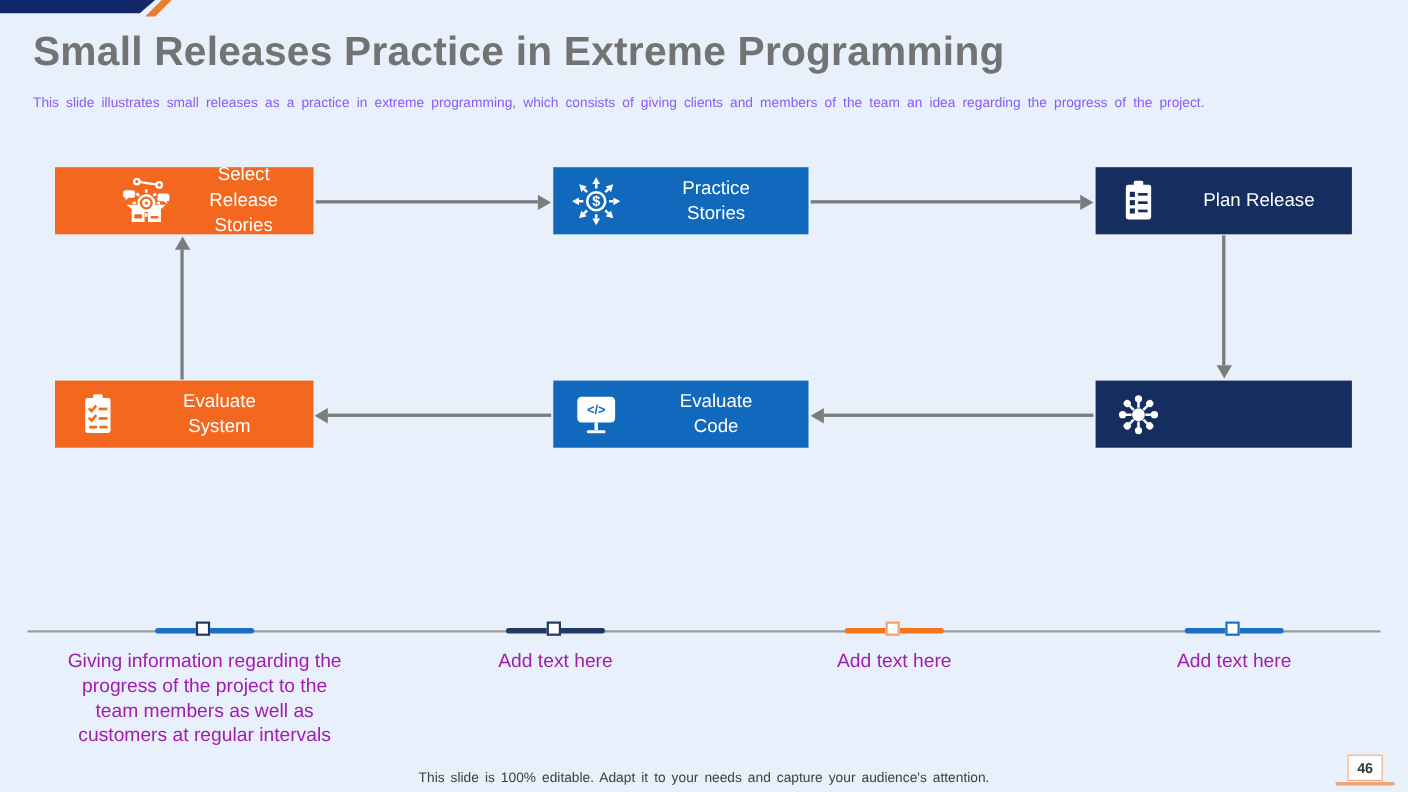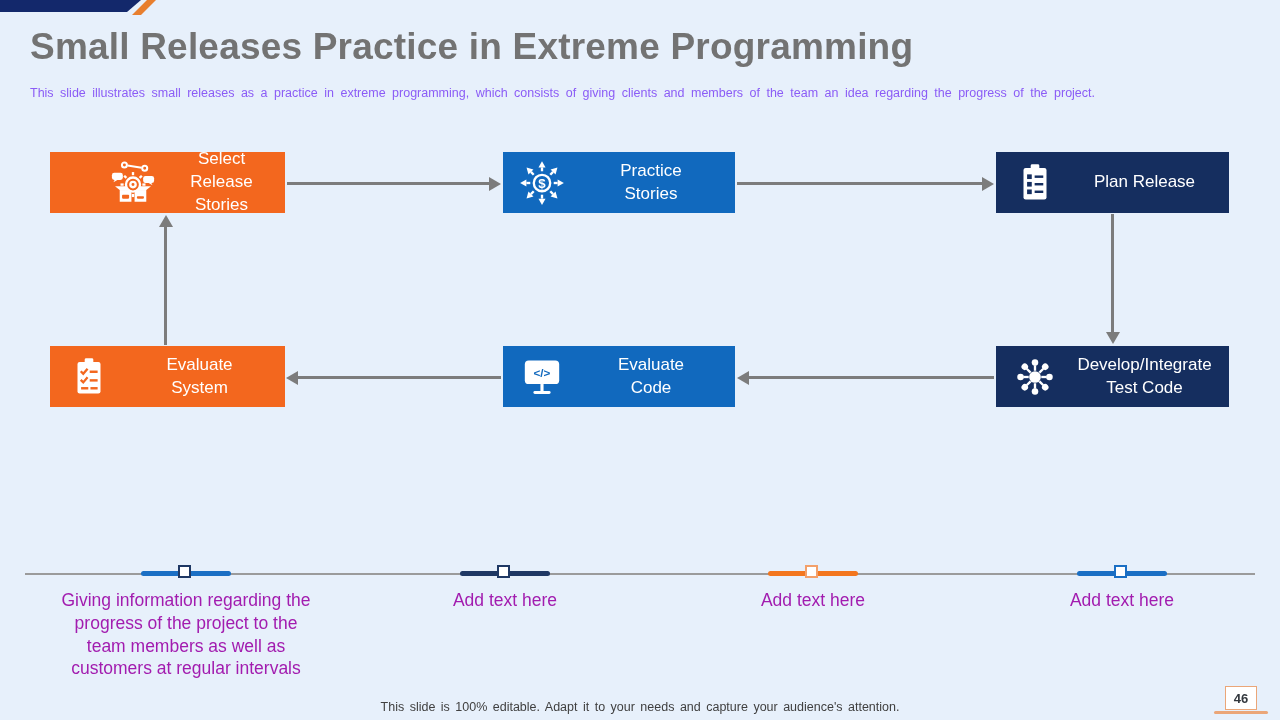--- a/index.html
+++ b/index.html
@@ -211,22 +211,20 @@
               <line x1="32" y1="24" x2="32" y2="17" stroke="#fff" stroke-width="3"></line>
               <circle cx="32" cy="13.5" r="4.2" fill="#fff"></circle>
             </g>
           <g transform="rotate(315 32 32)">
               <line x1="32" y1="24" x2="32" y2="17" stroke="#fff" stroke-width="3"></line>
               <circle cx="32" cy="13.5" r="4.2" fill="#fff"></circle>
             </g>
         </g>
       </svg>
     </span>
-    <span class="node-label">Develop/Integrate
-Test Code</span>
   </div>
 
   <div class="node blue" style="left:503px; top:346px; width:232px;">
     <span class="icon-wrap">
       <svg width="50" height="50" viewBox="0 0 64 64">
         <rect x="10" y="11" width="44" height="30" rx="5" fill="#fff"></rect>
         <text x="32" y="31.5" font-size="15" font-weight="bold" fill="var(--bg)" text-anchor="middle" font-family="Liberation Sans, sans-serif">&lt;/&gt;</text>
         <rect x="30" y="41" width="4" height="9" fill="#fff"></rect>
         <rect x="21" y="50" width="22" height="3.6" rx="1.8" fill="#fff"></rect>
       </svg>

